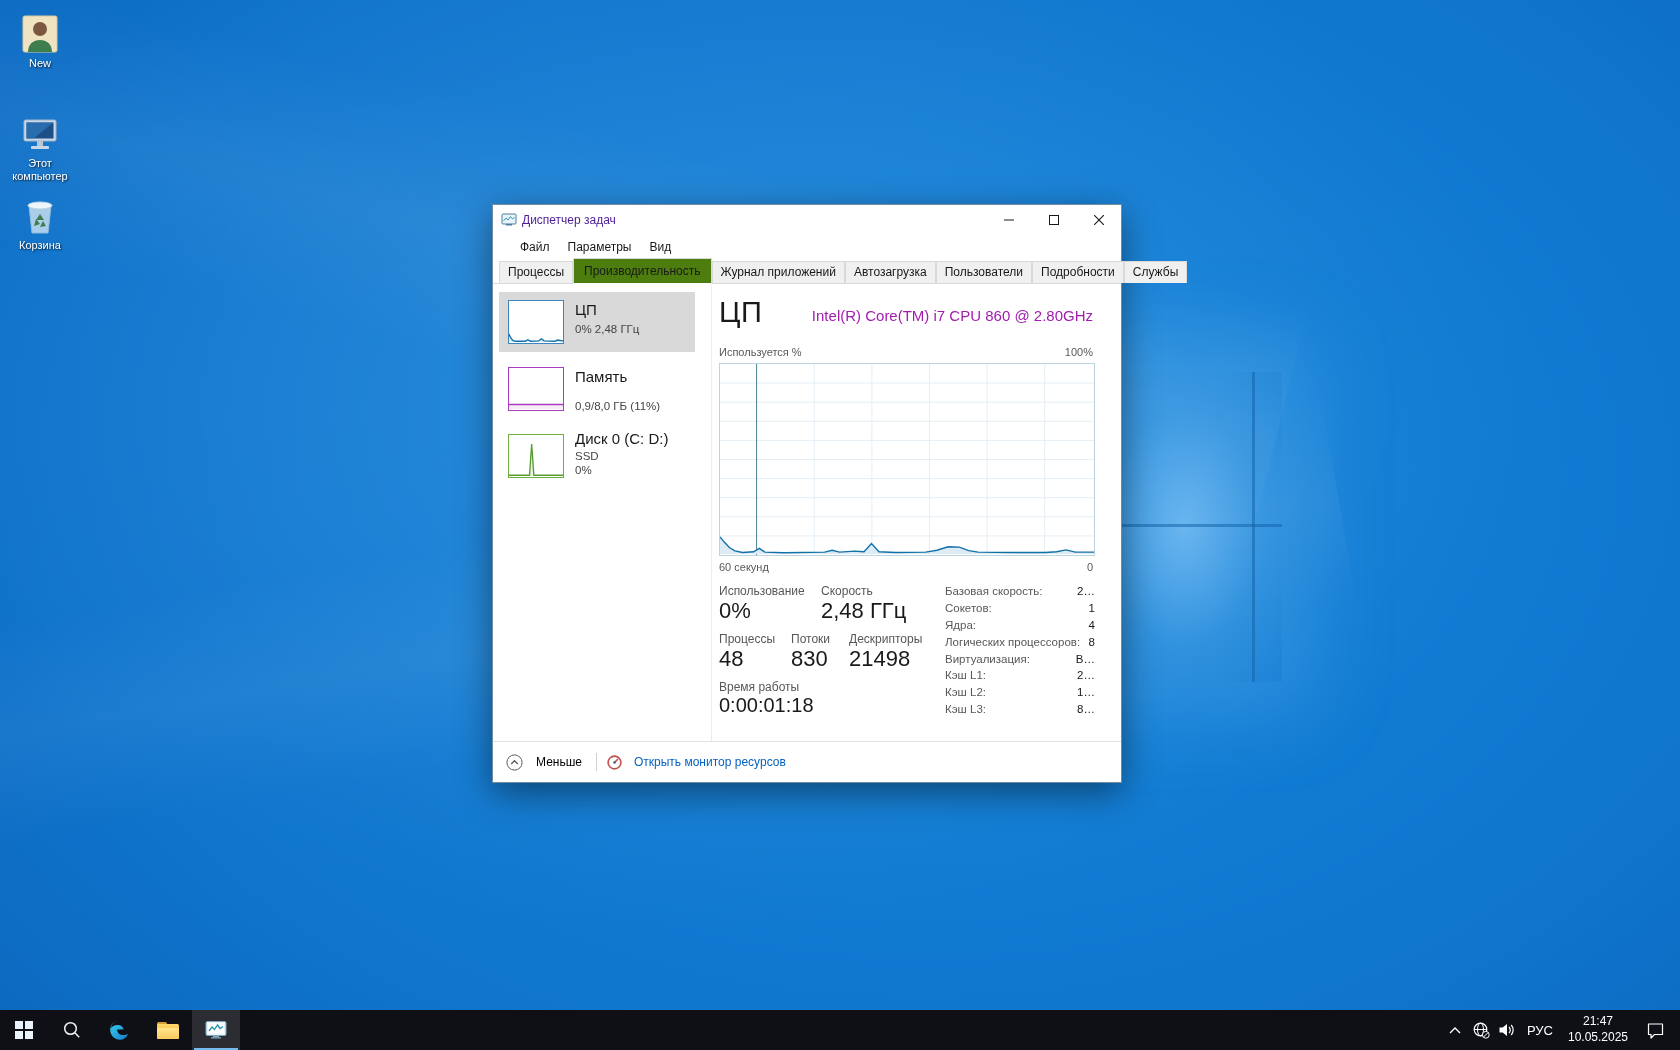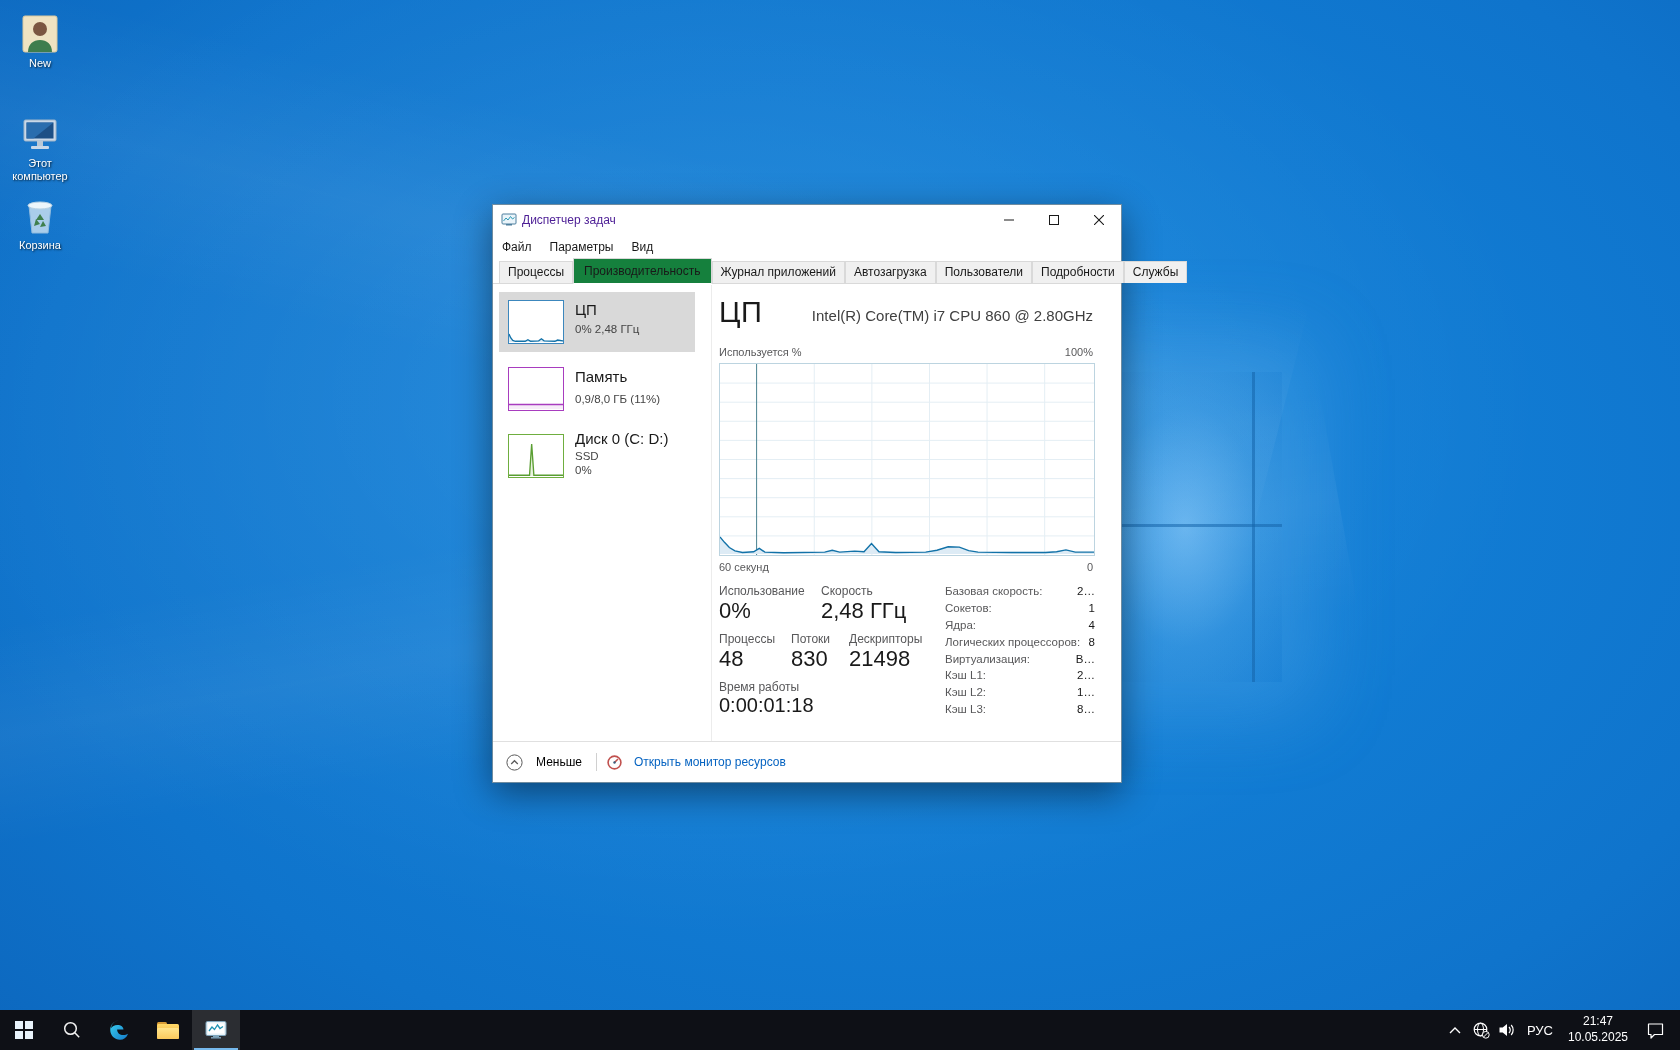--- a/index.html
+++ b/index.html
@@ -30,41 +30,41 @@
 
   
   .tm-window { position:absolute; left:492px; top:204px; width:630px; height:579px; background:#fff;
     border:1px solid #6f8ca0; box-shadow:0 10px 34px rgba(0,0,0,0.45); font-size:12px; color:#191919; }
   .titlebar { position:absolute; left:0; top:0; right:0; height:30px; display:flex; align-items:center; background:#fff; }
   .titlebar .app-ico { margin:0 5px 0 8px; width:16px; height:16px; }
   .titlebar .title { font-size:12px; color:#4c1d95; }
   .cap-btns { margin-left:auto; display:flex; height:30px; }
   .cap-btn { width:45px; height:30px; display:flex; align-items:center; justify-content:center; }
 
-  .menubar { position:absolute; left:0; top:30px; right:0; height:24px; display:flex; align-items:center; padding-left:0; background:#fff; }
+  .menubar { position:absolute; left:0; top:30px; right:0; height:24px; display:flex; align-items:center; padding-left:18px; background:#fff; }
   .menu-item { padding:4px 9px; font-size:12px; color:#191919; }
 
   .tabs { position:absolute; left:0; top:54px; right:0; height:25px; display:flex; align-items:flex-end; padding-left:6px; border-bottom:1px solid #d9d9d9; background:#fff; }
   .tab { font-size:12px; color:#191919; background:#f0f0f0; border:1px solid #d9d9d9; border-bottom:none; padding:3px 8px 4px 8px; margin-right:0; position:relative; white-space:nowrap; }
-  .tab.active { background:#15803d; padding:5px 10px 5px 10px; z-index:2; margin-bottom:-1px; border-bottom:1px solid #fff; }
+  .tab.active { background:#4d7c0f; padding:5px 10px 5px 10px; z-index:2; margin-bottom:-1px; border-bottom:1px solid #fff; }
 
   
   .sidebar { position:absolute; left:6px; top:87px; width:206px; }
   .side-row { position:relative; width:196px; height:60px; margin-bottom:7px; }
   .side-row.selected { background:#d9d9d9; }
   .thumb { position:absolute; left:9px; top:8px; width:56px; height:44px; background:#fff; border:1px solid; }
   .thumb svg { position:absolute; left:0; top:0; width:100%; height:100%; }
   .side-title { position:absolute; left:76px; top:9px; font-size:15px; color:#191919; white-space:nowrap; }
   .side-sub { position:absolute; left:76px; font-size:11.5px; color:#454545; white-space:nowrap; }
   .pane-divider { position:absolute; left:218px; top:80px; bottom:41px; width:1px; background:#ececec; }
 
   
   .main { position:absolute; left:218px; top:79px; right:0; bottom:41px; }
   .main h1 { position:absolute; left:8px; top:12px; font-size:29px; font-weight:400; color:#191919; letter-spacing:0.5px; }
-  .cpu-name { position:absolute; top:23px; right:28px; font-size:15px; color:#404040; }
+  .cpu-name { position:absolute; top:23px; right:28px; font-size:15px; color:#a21caf; }
   .graph-head, .graph-foot { position:absolute; left:8px; right:28px; display:flex; justify-content:space-between; font-size:11px; color:#58585a; }
   .graph-head { top:62px; }
   .graph-foot { top:277px; }
   .graph-main { position:absolute; left:8px; top:79px; width:376px; height:193px; border:1px solid; }
   .graph-main svg { position:absolute; left:0; top:0; width:100%; height:100%; }
 
   .stats { position:absolute; left:8px; top:300px; width:220px; height:150px; }
   .st-lbl { position:absolute; font-size:12px; color:#58585a; white-space:nowrap; }
   .st-val { position:absolute; font-size:22px; font-weight:400; color:#191919; white-space:nowrap; }
   .st-val.small { font-size:20px; }
@@ -195,21 +195,21 @@
         <div class="side-sub" style="top:31px;">0% 2,48 ГГц</div>
       </div>
       <div class="side-row">
         <div class="thumb" style="border-color: rgb(168, 61, 191); background: rgb(255, 255, 255);">
             <svg viewBox="0 0 56 44" preserveAspectRatio="none">
               <path d="M0.0 38.2 L56.0 38.2 L56 43 L0 43 Z" fill="#f6ecf8" stroke="none"></path>
               <path d="M0.0 38.2 L56.0 38.2" fill="none" stroke="#a83dbf" stroke-width="1.4"></path>
             </svg>
           </div>
         <div class="side-title">Память</div>
-        <div class="side-sub" style="top:34px;text-align:right;">0,9/8,0 ГБ (11%)</div>
+        <div class="side-sub" style="top:41px;text-align:right;">0,9/8,0 ГБ (11%)</div>
       </div>
       <div class="side-row">
         <div class="thumb" style="border-color: rgb(111, 174, 63); background: rgb(255, 255, 255);">
             <svg viewBox="0 0 56 44" preserveAspectRatio="none">
               <path d="M0.0 42.2 L21.3 42.2 L23.5 9.4 L25.8 42.2 L56.0 42.2 L56 43 L0 43 Z" fill="#e9f3df" stroke="none"></path>
               <path d="M0.0 42.2 L21.3 42.2 L23.5 9.4 L25.8 42.2 L56.0 42.2" fill="none" stroke="#5a9e32" stroke-width="1.4"></path>
             </svg>
           </div>
         <div class="side-title" style="top:4px;">Диск 0 (C: D:)</div>
         <div class="side-sub" style="top:24px;">SSD</div>

